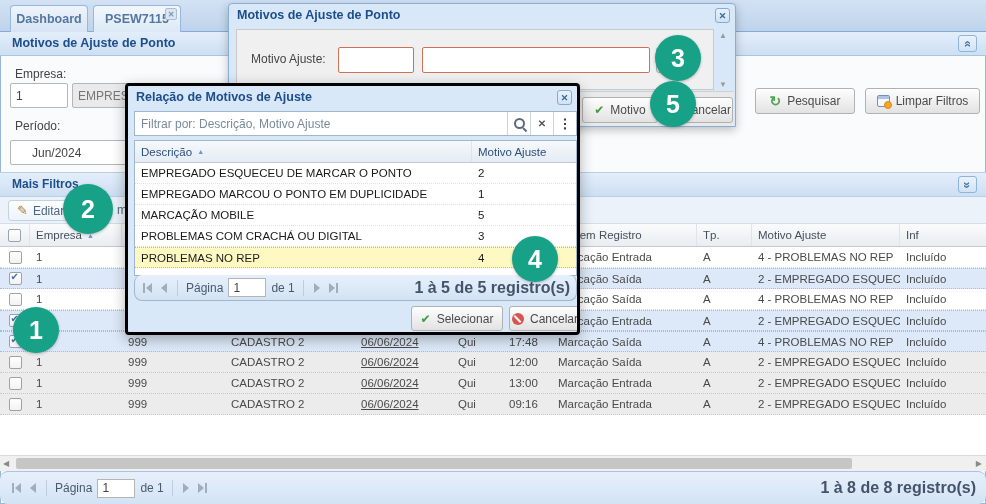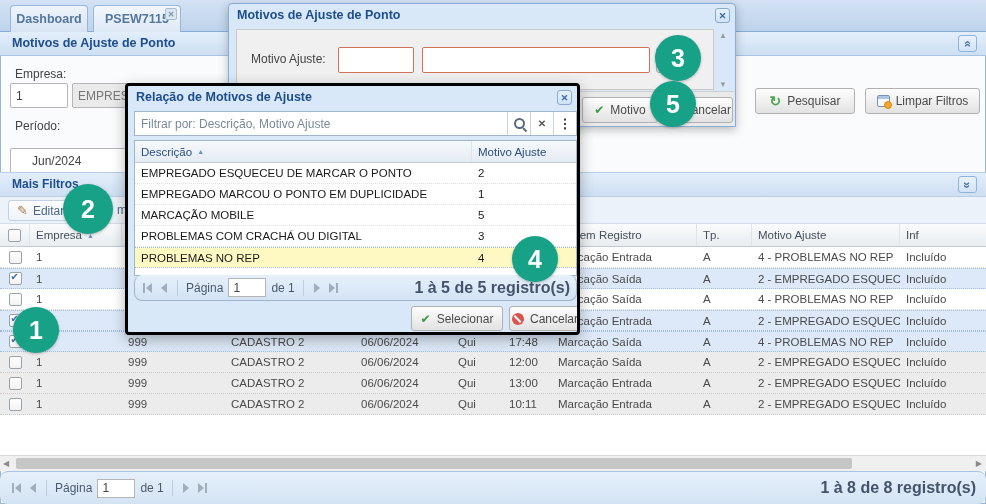--- a/index.html
+++ b/index.html
@@ -35,21 +35,21 @@
   
   .grid-area{position:absolute;left:0;top:224px;width:986px;height:231px;background:#fff;z-index:2;}
   .grid-header{display:flex;height:23px;background:linear-gradient(#fafbfc,#e9edf1);border-bottom:1px solid #c2cbd6;box-sizing:border-box;}
   .gh{display:flex;align-items:center;box-sizing:border-box;padding-left:6px;font-size:11.5px;color:#44505e;border-right:1px solid #dfe4ea;overflow:hidden;white-space:nowrap;flex:none;}
   .sort{font-size:7px;color:#6f95c7;margin-left:5px;}
   .grow{display:flex;align-items:center;height:21px;box-sizing:border-box;font-size:11.5px;color:#4a4a4a;background:#fff;border-bottom:1px dotted #dcdcdc;}
   .row-selected{background:#dde9f8;border-top:1px dotted #9fbce2;border-bottom:1px dotted #9fbce2;}
   .row-gray{background:#ececec;border-bottom:1px dotted #c9c9c9;}
   .gc{box-sizing:border-box;padding-left:6px;overflow:hidden;white-space:nowrap;flex:none;}
   .w0{width:30px;display:flex;justify-content:center;padding-left:0;}
-  .w1{width:92px;}.w2{width:103px;}.w3{width:130px;}.w4{width:97px;}.w5{width:51px;}
+  .w1{width:92px;}.w2{width:103px;}.w3{width:130px;}.w4{width:97px;text-decoration:underline;}.w5{width:51px;}
   .w6{width:49px;}.w7{width:145px;}.w8{width:55px;}.w9{width:148px;}.w10{width:86px;border-right:none;}
   .cb{width:13px;height:13px;border:1px solid #9aa2ab;background:linear-gradient(#fff,#f2f2f2);border-radius:2px;position:relative;display:inline-block;box-sizing:border-box;}
   .cb.checked::after{content:'\2714';position:absolute;left:1px;top:-2px;font-size:10px;color:#3d6fa8;}
   
   .hscroll{position:absolute;left:0;top:455px;width:986px;height:16px;background:#f0f0f0;border-top:1px solid #d9d9d9;box-sizing:border-box;z-index:2;}
   .hthumb{position:absolute;left:16px;top:2px;width:836px;height:11px;background:#c6c6c6;border-radius:2px;}
   .harrow{position:absolute;top:3px;font-size:8px;color:#8a8a8a;}
   
   .paging{display:flex;align-items:center;gap:5px;font-size:12px;color:#4a5a6e;box-sizing:border-box;border-radius:8px;}
   .paging-bottom{position:absolute;left:0;top:471px;width:986px;height:33px;background:linear-gradient(#e6f0fb,#d3e3f4);border-top:1px solid #a9c4e0;padding:0 10px;z-index:2;}
@@ -125,21 +125,21 @@
   <div class="panel"></div>
   <div class="panel-header">Motivos de Ajuste de Ponto</div>
   <div class="tool-box" style="top:35px;right:9px;">
     <span class="dchev chev-up">»</span>
   </div>
 
   <span class="flabel" style="left:15px;top:67px;">Empresa:</span>
   <input class="inp" style="left: 10px; top: 83px; width: 58px;" value="1">
   <input class="inp inp-disabled" style="left: 72px; top: 83px; width: 170px;" value="EMPRESA">
   <span class="flabel" style="left:15px;top:119px;">Período:</span>
-  <input class="inp" style="left: 10px; top: 148px; width: 127px; padding-left: 21px;" value="Jun/2024">
+  <input class="inp" style="left: 10px; top: 140px; width: 127px; padding-left: 21px;" value="Jun/2024">
   <div class="btn" style="left:755px;top:88px;width:100px;height:26px;">
     <span class="refresh-ico">↻</span>
     <span>Pesquisar</span>
   </div>
   <div class="btn" style="left:865px;top:88px;width:115px;height:26px;">
     <span class="win-ico"></span>
     <span>Limpar Filtros</span>
   </div>
 
   <div class="mais-filtros">Mais Filtros</div>
@@ -300,21 +300,21 @@
   </div>
         <div class="grow row-gray">
     <div class="gc w0">
             <span class="cb"></span>
           </div>
     <div class="gc w1">1</div>
     <div class="gc w2">999</div>
     <div class="gc w3">CADASTRO 2</div>
     <div class="gc w4">06/06/2024</div>
     <div class="gc w5">Qui</div>
-    <div class="gc w6">10:11</div>
+    <div class="gc w6">09:16</div>
     <div class="gc w7">Marcação Entrada</div>
     <div class="gc w8">A</div>
     <div class="gc w9">2 - EMPREGADO ESQUEC...</div>
     <div class="gc w10">Incluído</div>
   </div>
       </div>
   </div>
 
   <div class="hscroll">
     <span class="harrow" style="left:3px;">◀</span>

